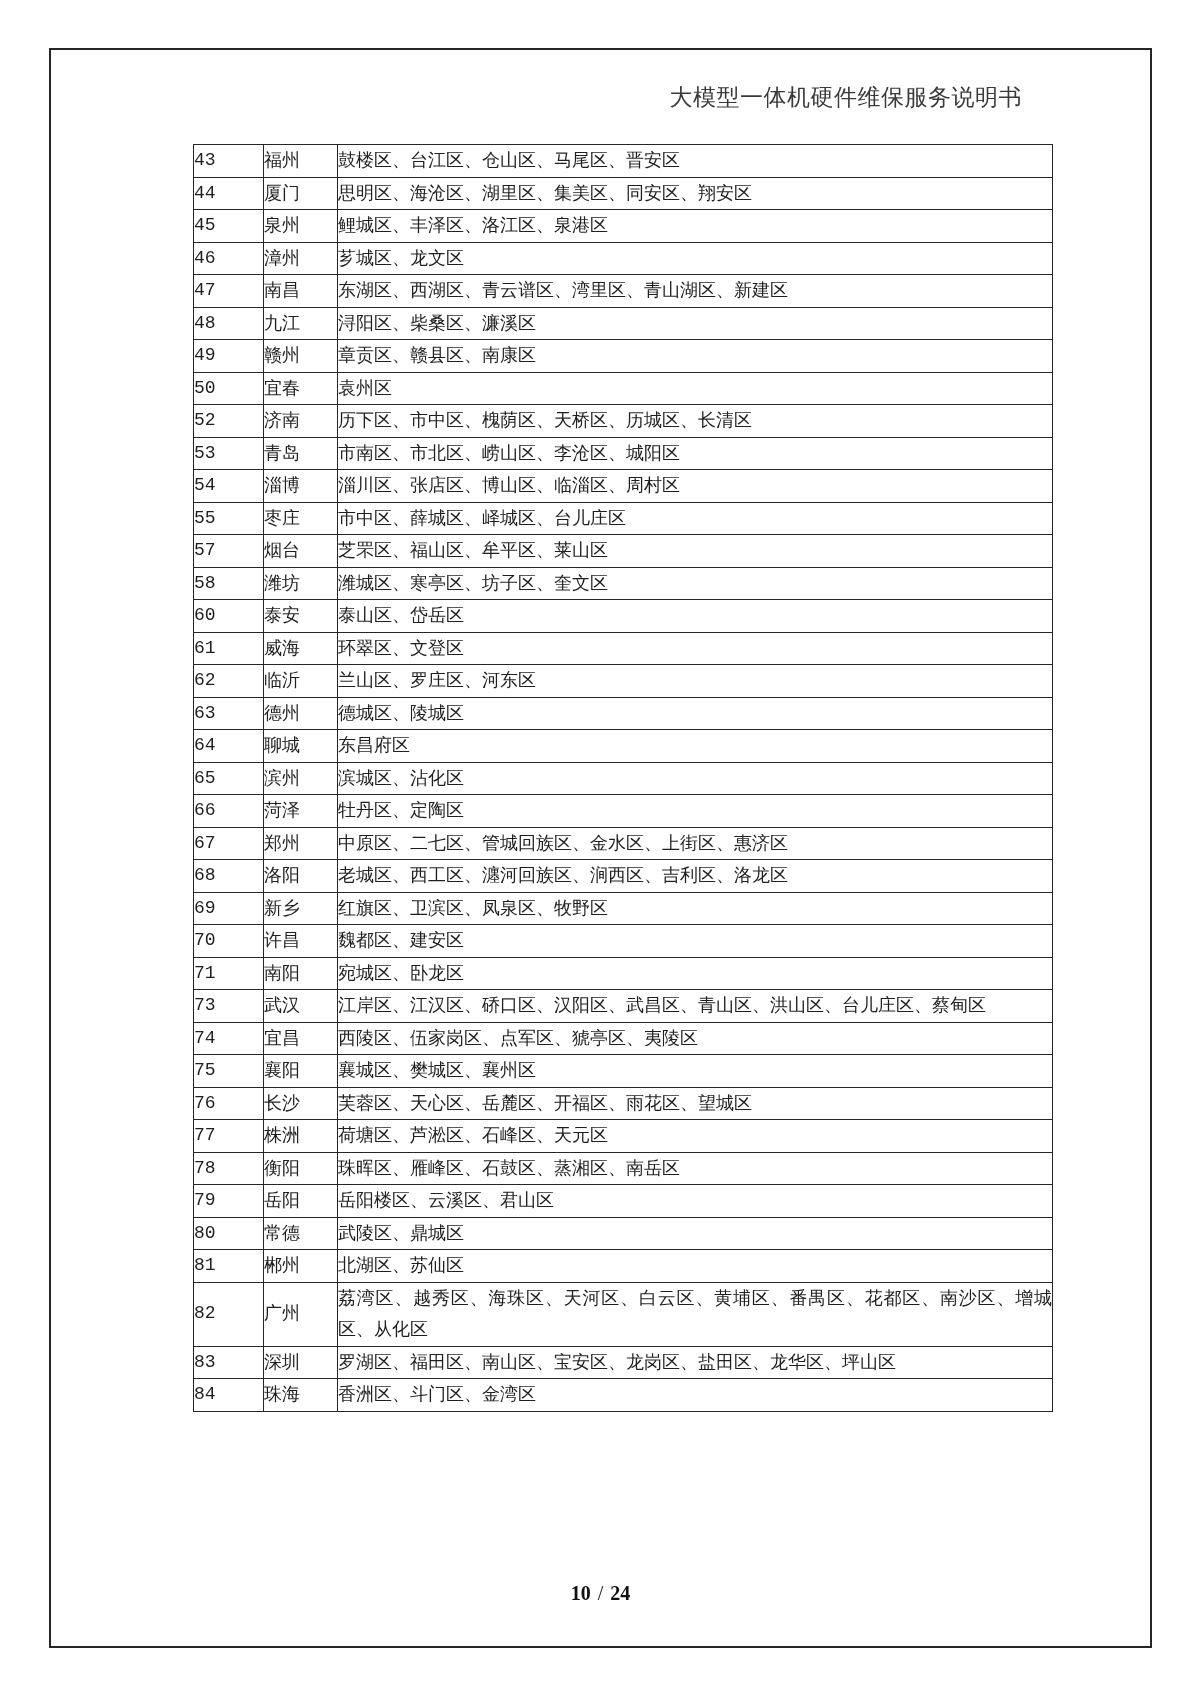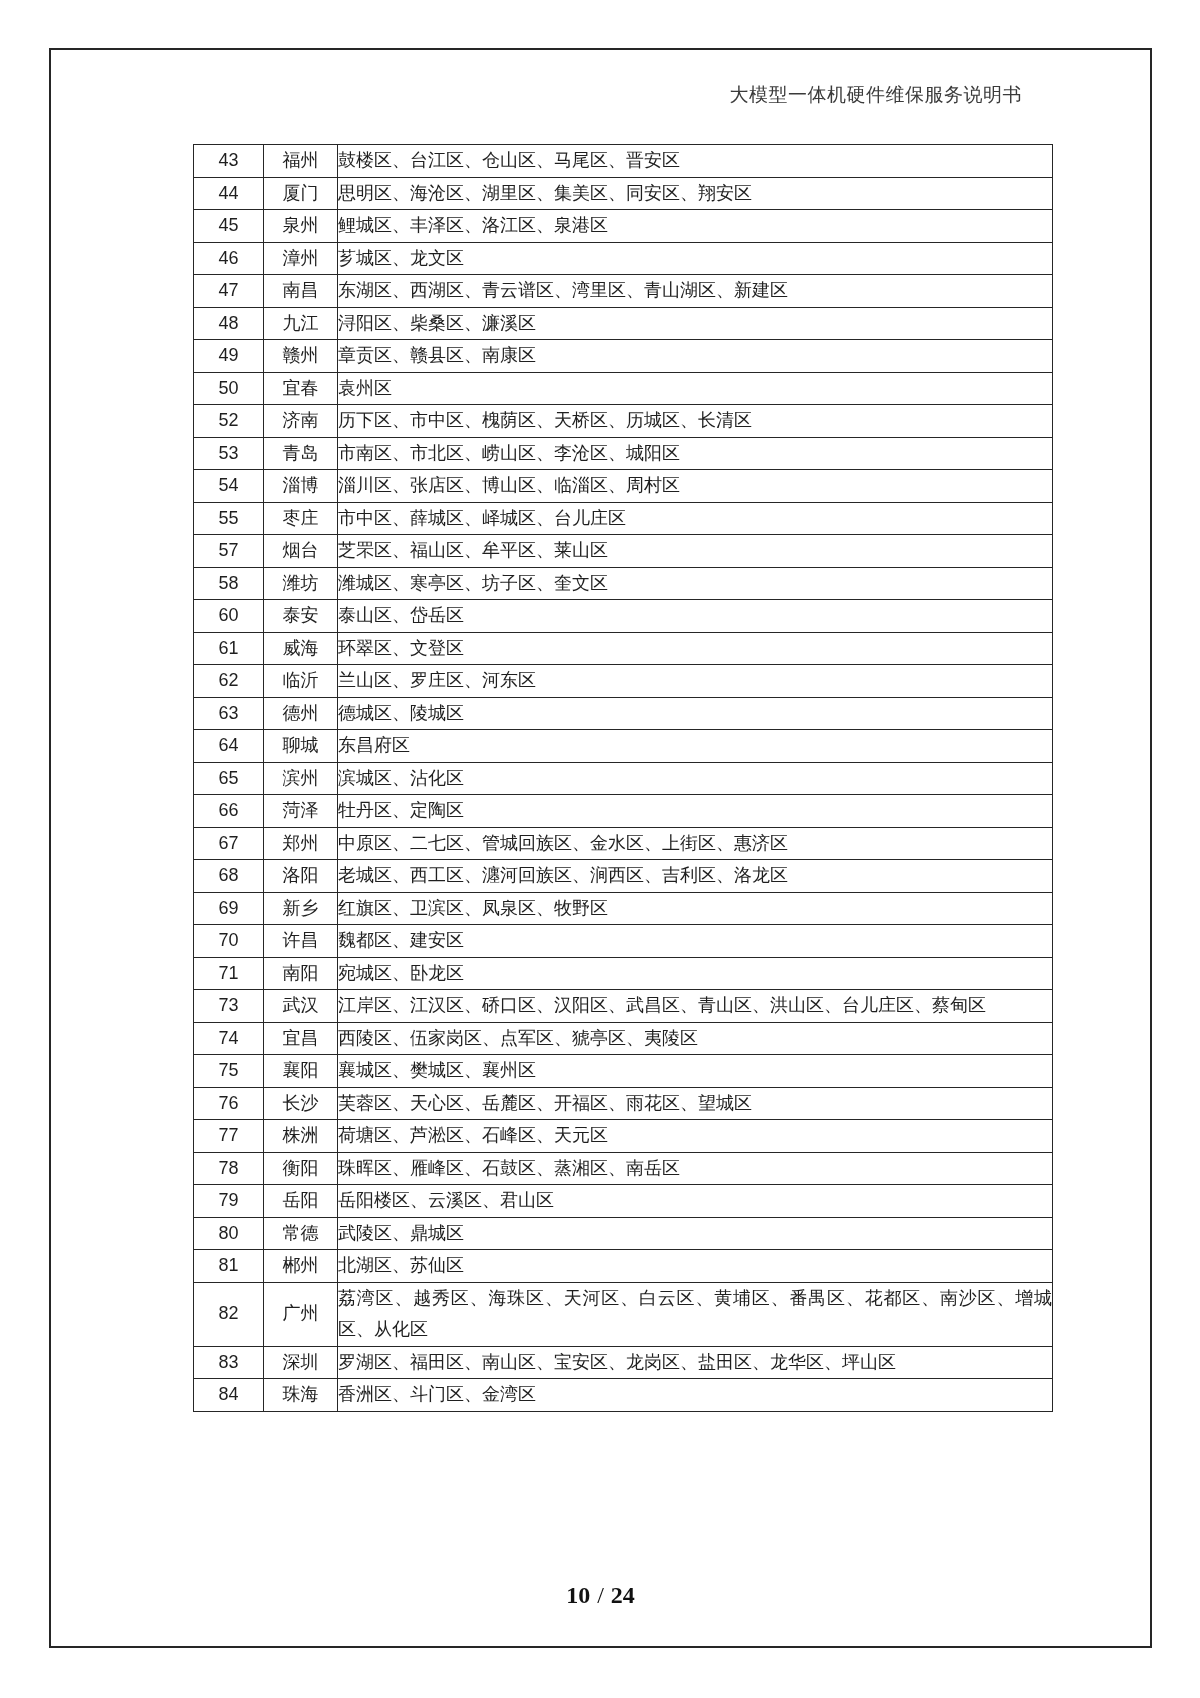--- a/index.html
+++ b/index.html
@@ -22,21 +22,21 @@
     height: 1600px;
     box-sizing: border-box;
     border: 2px solid #262626;
     background: #ffffff;
   }
   .header-title {
     position: absolute;
     top: 32px;
     right: 128px;
     font-family: "Liberation Serif", serif;
-    font-size: 19px;
+    font-size: 23px;
     letter-spacing: 0.5px;
     color: #3a3a3a;
     white-space: nowrap;
   }
   table.city-table {
     position: absolute;
     left: 142px;
     top: 94px;
     width: 859px;
     border-collapse: collapse;
@@ -46,42 +46,42 @@
     border: 1.5px solid #262626;
     padding: 0;
     height: 31px;
     line-height: 31.5px;
     font-size: 18px;
     color: #1f1f1f;
     vertical-align: middle;
     overflow: hidden;
   }
   td.no {
-    text-align: center;
-    font-family: Liberation Sans, sans-serif;
+    text-align: left;
+    font-family: Liberation Mono, monospace;
   }
   td.city {
-    text-align: center;
+    text-align: left;
   }
   td.districts {
     text-align: justify;
     text-justify: inter-ideograph;
     padding-left: 11px;
     padding-right: 14px;
     margin-left: 46px;
   }
   .page-footer {
     position: absolute;
     top: 1532px;
     left: 0;
     width: 100%;
     text-align: center;
     font-family: "Liberation Serif", serif;
     font-weight: bold;
-    font-size: 24px;
+    font-size: 20px;
     color: #111111;
   }
   .page-footer .sep {
     font-weight: normal;
     margin: 0 7px;
   }
 </style>
 </head>
 <body>
 

